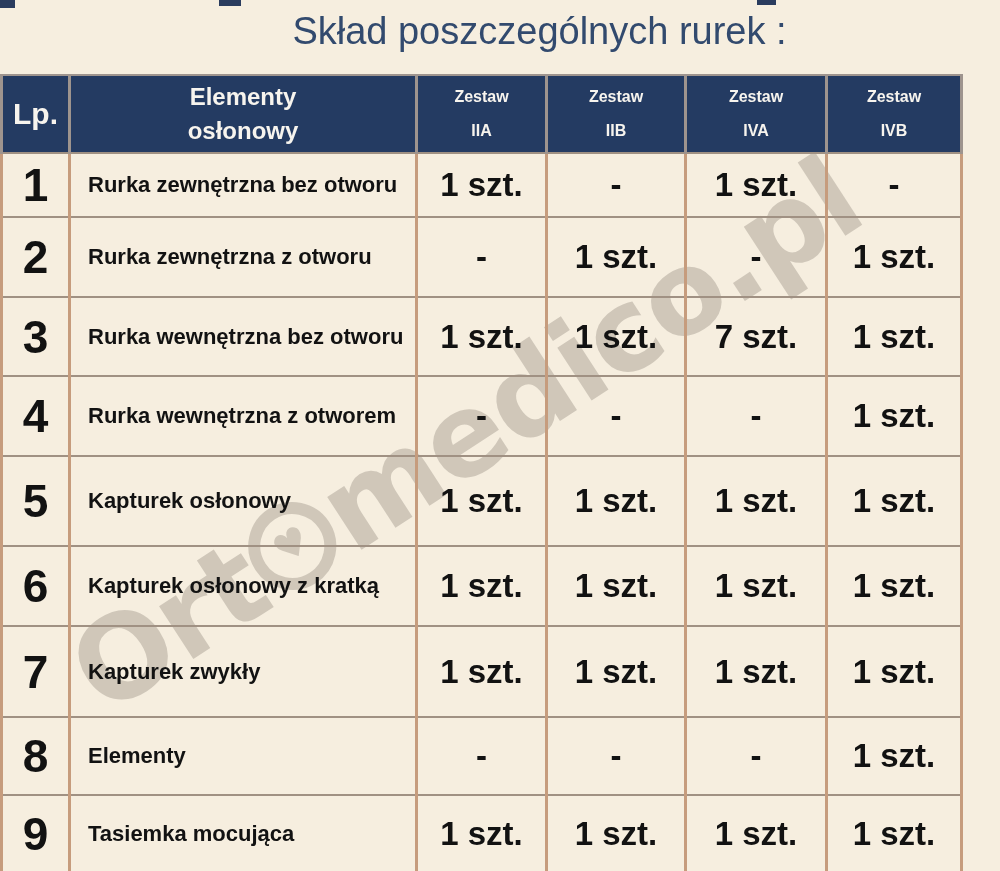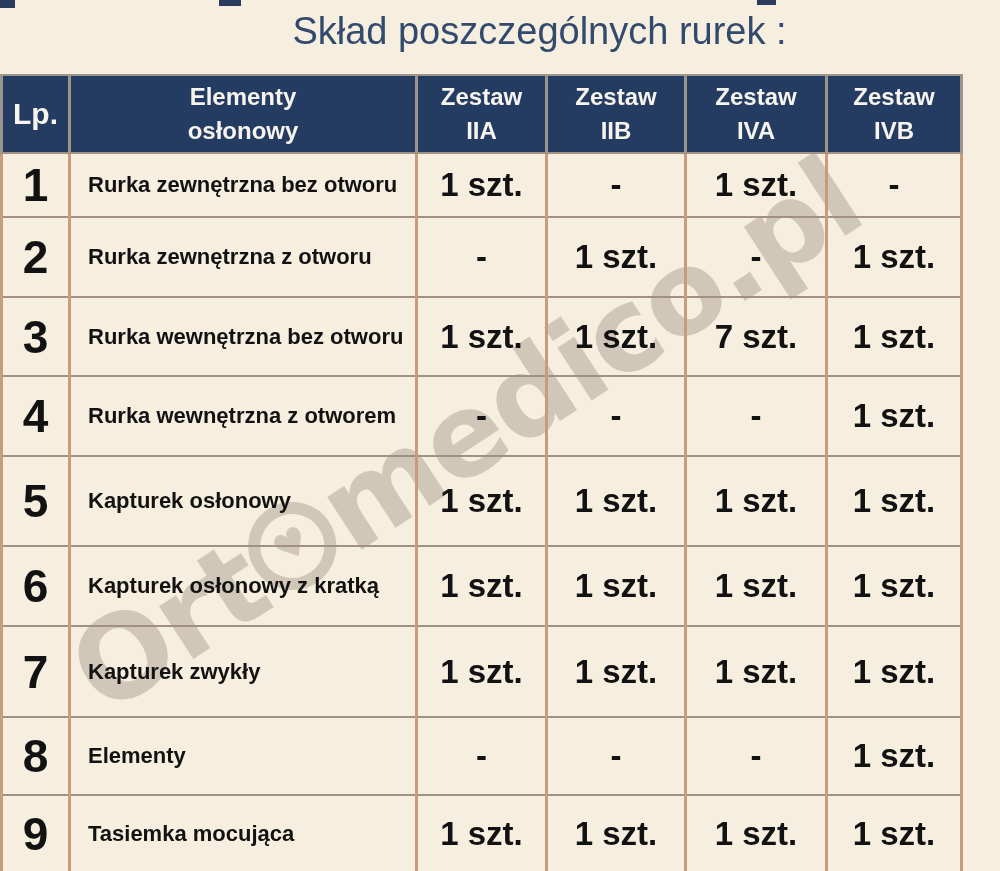--- a/index.html
+++ b/index.html
@@ -74,21 +74,21 @@
     background:#243b62;
     color:#f7f4ee;
     border-left-color:#9e948e;border-right-color:#9e948e;
     border-top-color:#9e948e;
     text-align:center;vertical-align:middle;
     padding:0;
   }
   th .line{display:block;line-height:34px;}
   th.h-lp{font-size:30px;margin-top:27px;}
   th.h-el .line{font-size:24px;}
-  th.h-set .line{font-size:24px;}
+  th.h-set .line{font-size:16px;}
 
   tbody tr{height:80px;}
   tbody tr:nth-child(1){height:64px;}
   tbody tr:nth-child(3){height:79px;}
   tbody tr:nth-child(5){height:90px;}
   tbody tr:nth-child(7){height:91px;}
   tbody tr:nth-child(8){height:78px;}
   tbody tr:nth-child(9){height:77px;}
 
   td{background:transparent;color:#121212;font-weight:bold;vertical-align:middle;}

